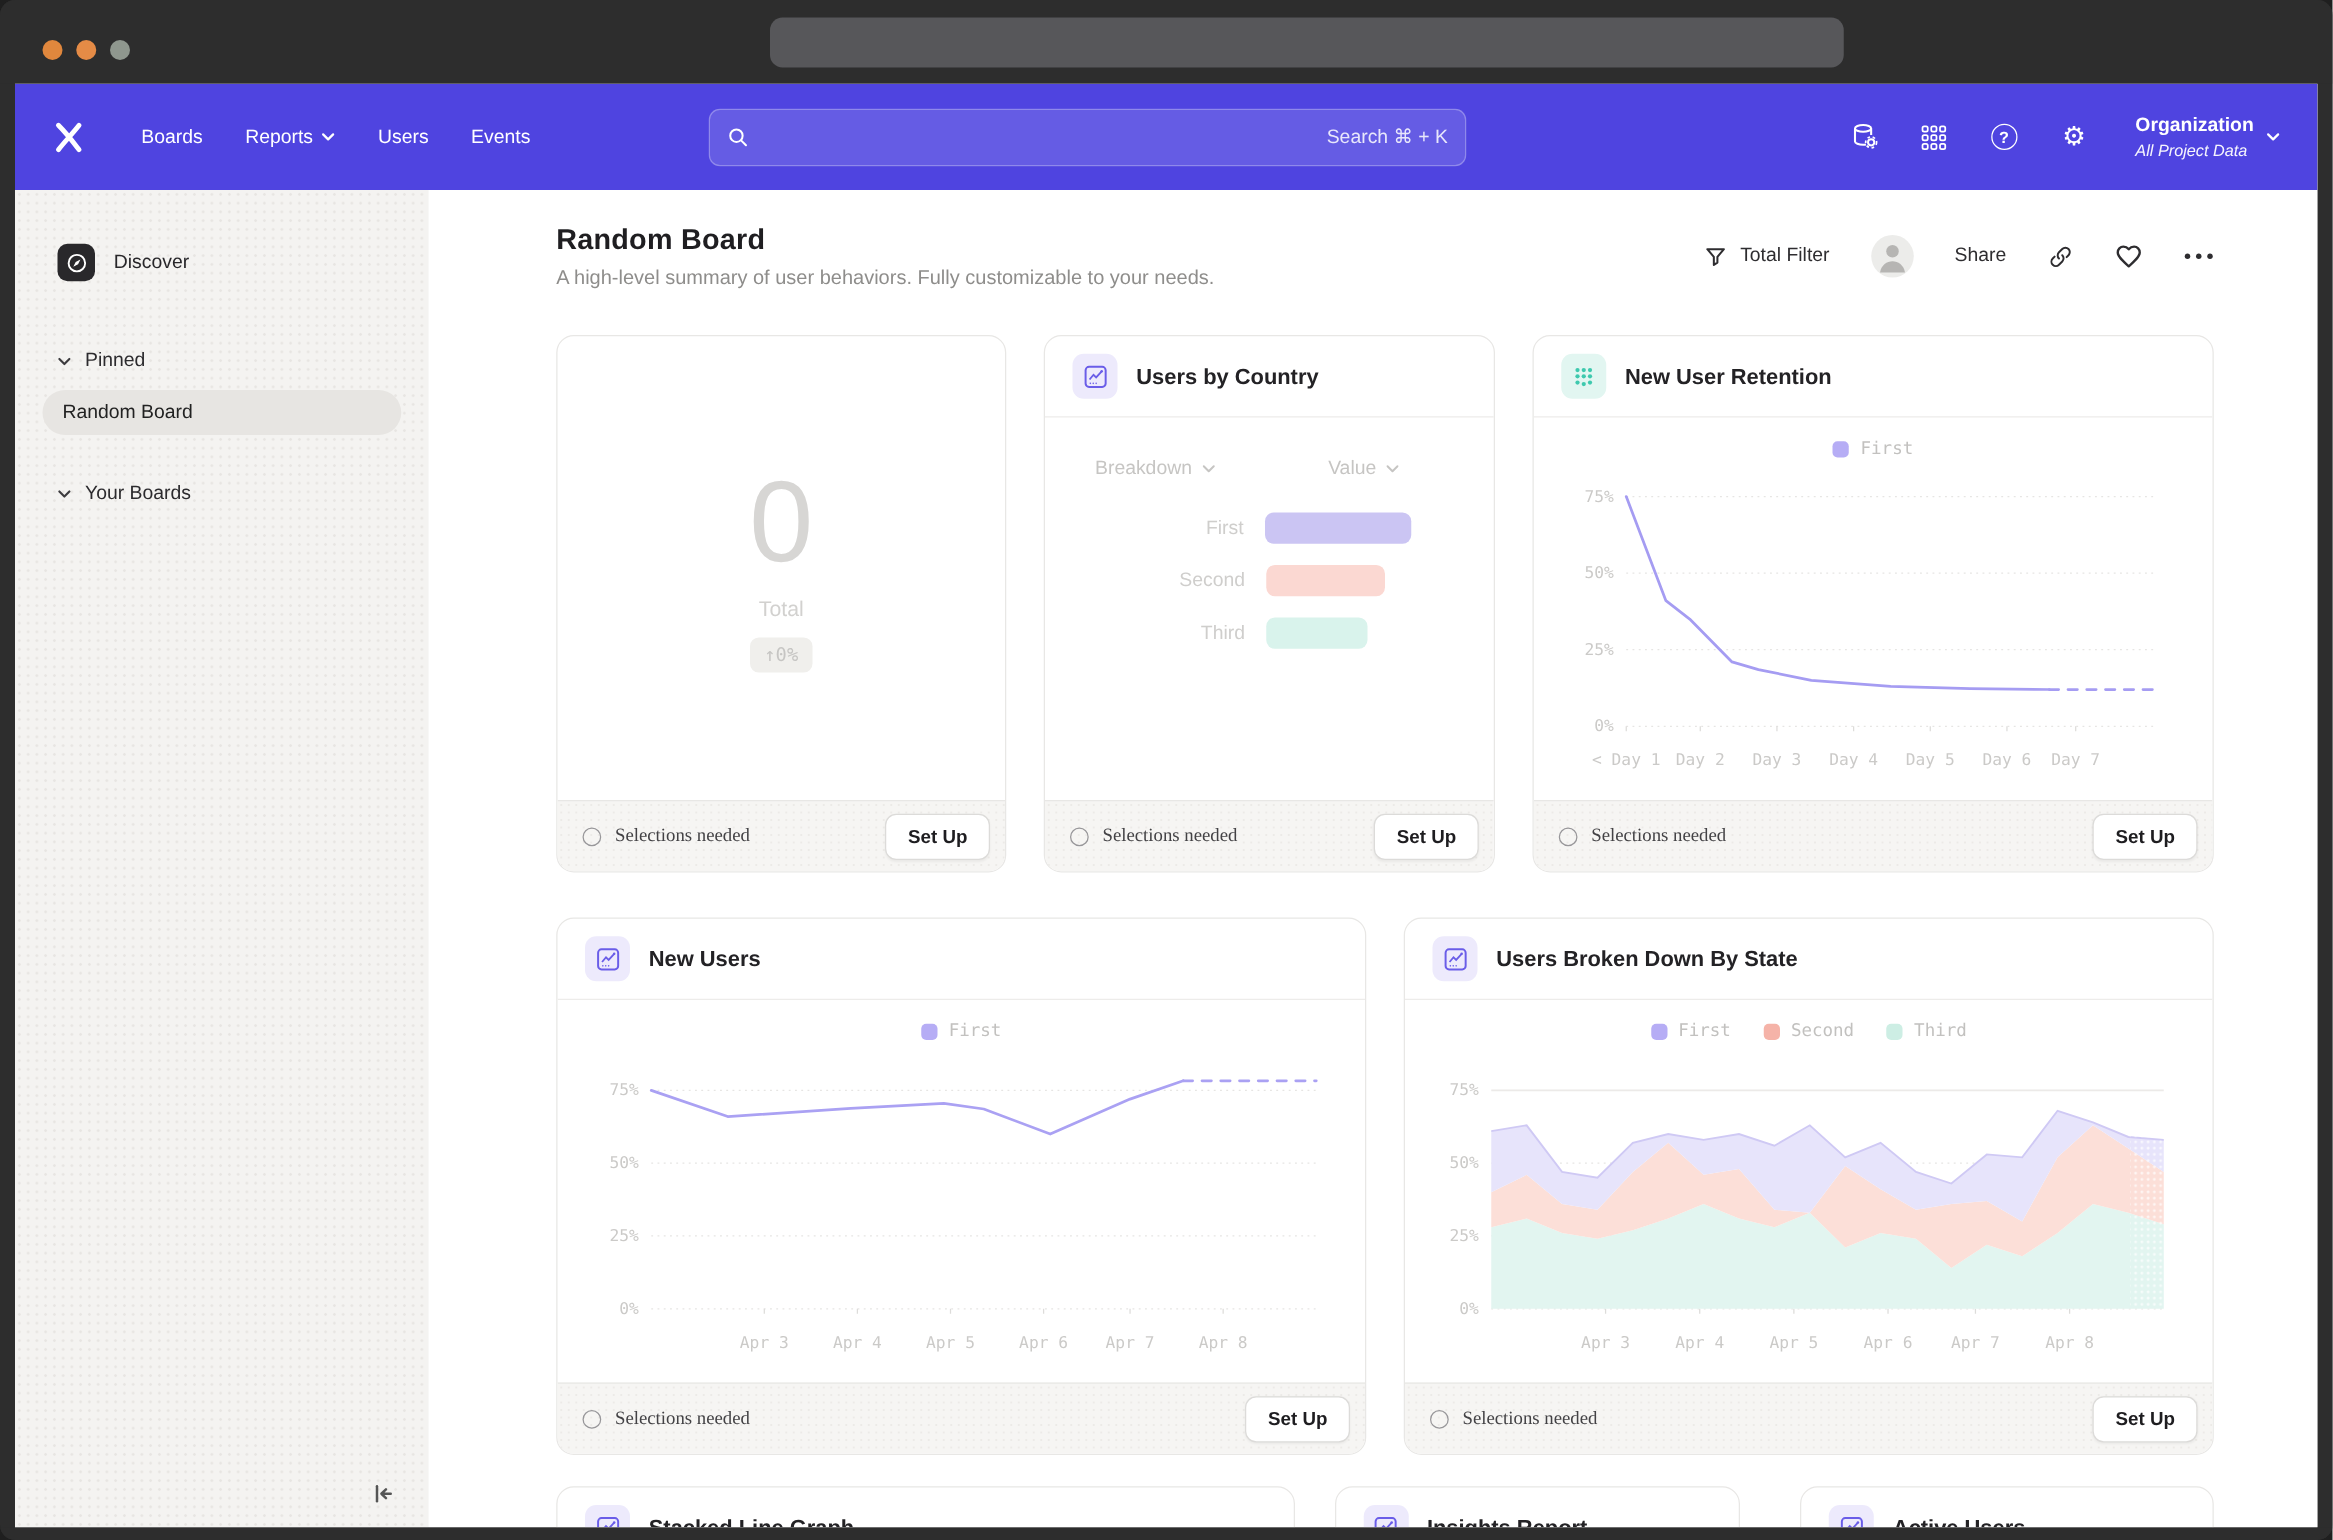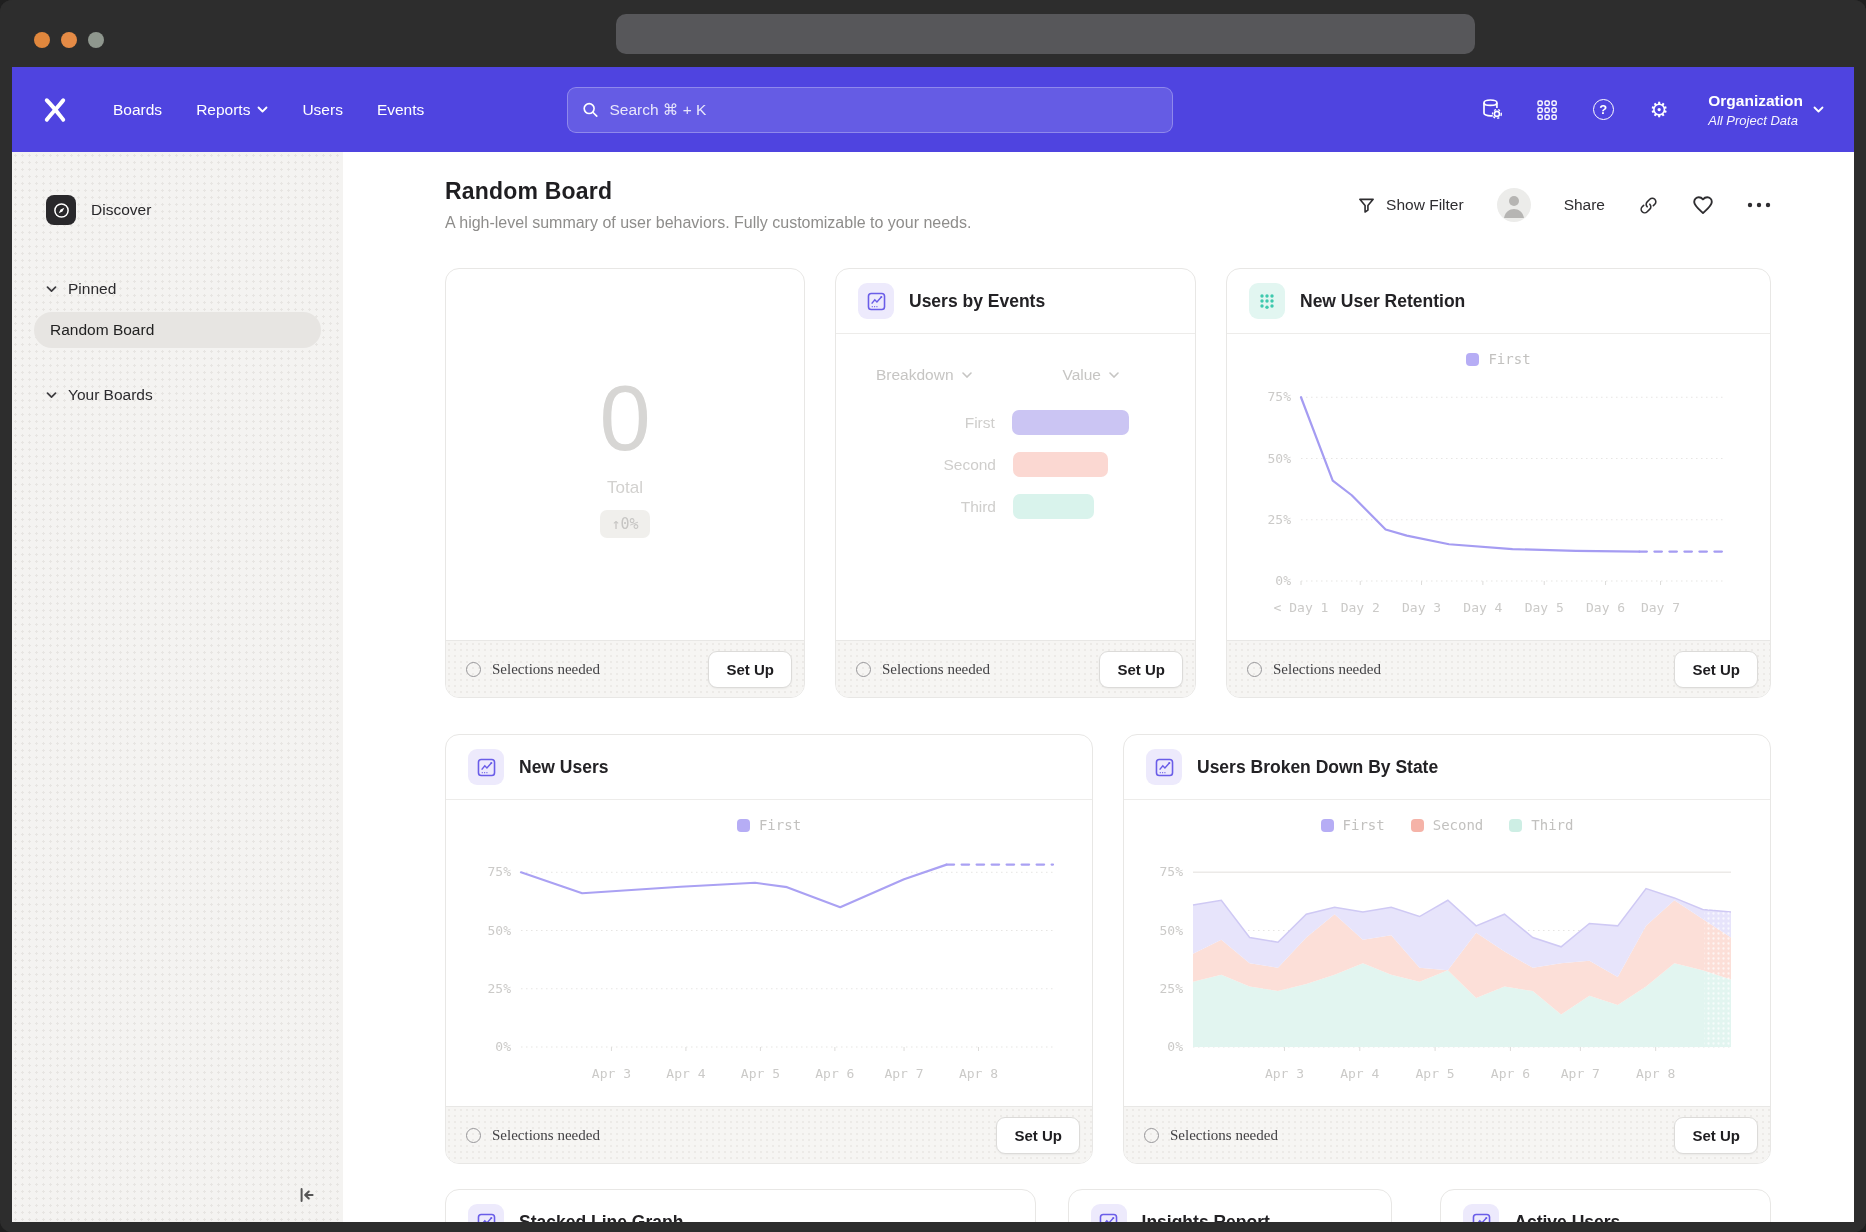--- a/index.html
+++ b/index.html
@@ -13,21 +13,21 @@
   .urlbar { position:absolute; left:616px; top:14px; width:859px; height:40px; background:#57575a; border-radius:10px; }
 
   
   .chrome { position:absolute; top:67px; left:12px; right:12px; bottom:10px; display:flex; flex-direction:column; overflow:hidden; background:#fff; }
 
   .navbar { height:85px; background:#4f44e0; display:flex; align-items:center; padding:0 30px 0 28px; flex:0 0 auto; }
   .logo { width:30px; height:30px; margin-right:30px; flex:0 0 auto; }
   .nav-items { display:flex; align-items:center; gap:8px; }
   .nav-item { color:#fff; font-size:15.5px; padding:9px 13px; border-radius:7px; cursor:pointer; display:flex; align-items:center; gap:7px; white-space:nowrap; }
   .searchbox { flex:1; max-width:606px; margin:0 40px 0 130px; height:46px; background:rgba(255,255,255,.13); border:1px solid rgba(255,255,255,.28); border-radius:9px; display:flex; align-items:center; padding:0 14px; gap:10px; }
-  .searchbox input { background:transparent; border:none; outline:none; color:#7dd3fc; font-size:15.5px; width:100%; font-family:"Liberation Sans",sans-serif; }
+  .searchbox input { background:transparent; border:none; outline:none; color:#7dd3fc; font-size:15.5px; width:100%; font-family:"Liberation Sans",sans-serif;text-align:right; }
   .searchbox input::placeholder { color:rgba(255,255,255,.85); }
   .nav-right { margin-left:auto; display:flex; align-items:center; gap:30px; }
   .nav-icon { width:26px; height:26px; display:flex; align-items:center; justify-content:center; cursor:pointer; }
   .glyph { color:#fff; font-size:21px; line-height:1; }
   .help-circle { width:21px; height:21px; border:1.8px solid #fff; border-radius:50%; color:#fff; font-size:13px; font-weight:700; display:flex; align-items:center; justify-content:center; }
   .org { display:flex; align-items:center; gap:10px; color:#fff; cursor:pointer; margin-left:6px; }
   .org-name { font-size:15.5px; font-weight:700; }
   .org-sub { font-size:13px; margin-top:3px; opacity:.95;font-style:italic; }
 
   .content { flex:1; display:flex; overflow:hidden; }
@@ -235,21 +235,21 @@
         <div class="board-header">
           <div>
             <div class="board-title">Random Board</div>
             <div class="board-sub">A high-level summary of user behaviors. Fully customizable to your needs.</div>
           </div>
           <div class="board-actions">
             <div class="action">
               <svg class="ic" width="19" height="19" viewBox="0 0 20 20">
                 <path d="M3 3.5h14l-5.5 6.5v4.8l-3 2V10Z" fill="none" stroke="#2e2d30" stroke-width="1.7" stroke-linejoin="round"></path>
               </svg>
-              <span>Show Filter</span>
+              <span>Total Filter</span>
             </div>
             <div class="avatar">
               <svg class="ic" width="34" height="34" viewBox="0 0 34 34">
                 <circle cx="17" cy="13" r="5" fill="#b6b5b3"></circle>
                 <path d="M7 30c1-6 5.5-9 10-9s9 3 10 9Z" fill="#b6b5b3"></path>
               </svg>
             </div>
             <div class="action">
               <span>Share</span>
             </div>
@@ -298,21 +298,21 @@
               <span class="card-icon icon-purple-bg">
                 <svg class="ic" width="19" height="19" viewBox="0 0 18 18">
                     <rect x="1.4" y="1.4" width="15.2" height="15.2" rx="2.6" fill="none" stroke="#6a5de8" stroke-width="1.5"></rect>
                     <polyline points="4.4,11 7.4,7.4 9.4,9.4 13.6,4.8" fill="none" stroke="#6a5de8" stroke-width="1.4"></polyline>
                     <circle cx="13.6" cy="4.8" r=".95" fill="#6a5de8"></circle>
                     <circle cx="5" cy="13.9" r=".6" fill="#6a5de8"></circle>
                     <circle cx="7.2" cy="13.9" r=".6" fill="#6a5de8"></circle>
                     <circle cx="9.4" cy="13.9" r=".6" fill="#6a5de8"></circle>
                   </svg>
               </span>
-              <span class="card-title">Users by Events</span>
+              <span class="card-title">Users by Country</span>
             </div>
             <div class="card-body">
               <div class="ctl-row">
                 <div class="dropdown">
                   <span>Breakdown</span>
                   <svg class="ic" width="10" height="6" viewBox="0 0 10 6">
                       <path d="M1 1 L5 5 L9 1" fill="none" stroke="#c6c5c3" stroke-width="1.6" stroke-linecap="round"></path>
                     </svg>
                 </div>
                 <div class="dropdown">

